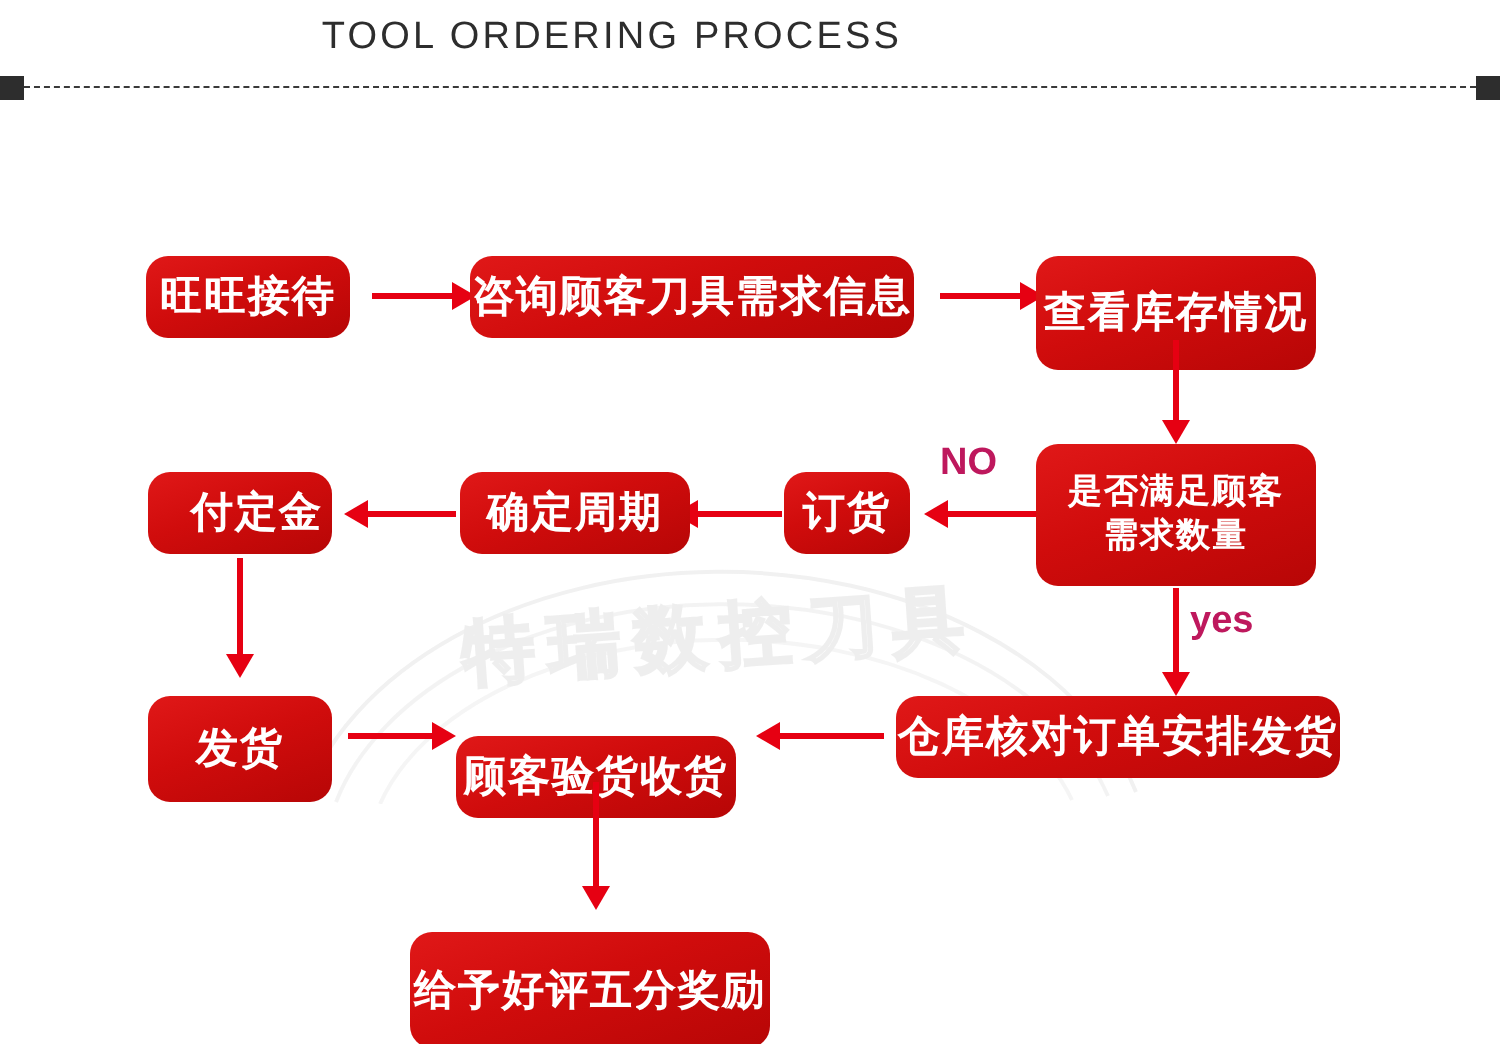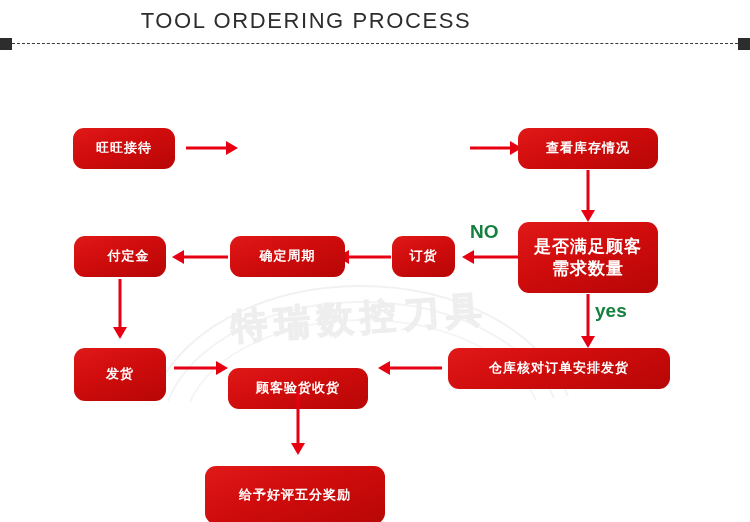--- a/index.html
+++ b/index.html
@@ -22,21 +22,21 @@
   }
 
   
   #header-en {
     position: absolute;
     left: 0;
     top: 8px;
     width: 612px;
     text-align: center;
     font-family: "Liberation Sans", sans-serif;
-    font-size: 22px;
+    font-size: 19px;
     letter-spacing: 1.6px;
     color: #2d2d2d;
     font-weight: 400;
     white-space: nowrap;
   }
   #divider {
     position: absolute;
     left: 0;
     top: 38px;
     width: 750px;
@@ -101,21 +101,21 @@
   }
 
   
   .node {
     position: absolute;
     box-sizing: border-box;
     border-radius: 11px;
     background: linear-gradient(160deg, #e01818 0%, #d00c0c 45%, #b70606 100%);
     color: #ffffff;
     font-family: "DejaVu Sans", "Liberation Sans", sans-serif;
-    font-size: 13px;
+    font-size: 21px;
     font-weight: bold;
     letter-spacing: 1px;
     display: flex;
     align-items: center;
     justify-content: center;
     text-align: center;
     line-height: 1.28;
     white-space: pre-line;
   }
 
@@ -165,21 +165,21 @@
     width: 0;
     height: 0;
     border-left: 7px solid transparent;
     border-right: 7px solid transparent;
     border-top: 12px solid #e60012;
     transform: translateX(-50%);
   }
 
   .edge-label {
     position: absolute;
-    color: #15803d;
+    color: #be185d;
     font-family: "Liberation Sans", sans-serif;
     font-size: 19px;
     font-weight: bold;
     white-space: nowrap;
   }
 </style>
 </head>
 <body>
 
 <div id="stage">
@@ -202,27 +202,28 @@
     <div class="wm-text">特瑞数控刀具</div>
   </div>
 
   <div class="node" style="left:73px;  top:128px; width:102px; height:41px;">旺旺接待</div>
 
   <div class="arrow-h right" style="left:186px; top:139px; width:52px; height:18px;">
     <div class="shaft" style="width:42px;"></div>
     <div class="head"></div>
   </div>
 
+  <div class="node" style="left:235px; top:128px; width:222px; height:41px;">咨询顾客刀具需求信息</div>
 
   <div class="arrow-h right" style="left:470px; top:139px; width:52px; height:18px;">
     <div class="shaft" style="width:42px;"></div>
     <div class="head"></div>
   </div>
 
-  <div class="node" style="left:518px; top:128px; width:140px; height:41px;">查看库存情况</div>
+  <div class="node" style="left:518px; top:128px; width:140px; height:57px;">查看库存情况</div>
 
   <div class="arrow-v" style="left:578px; top:170px; width:20px; height:52px;">
     <div class="shaft" style="height:42px;"></div>
     <div class="head"></div>
   </div>
 
   <div class="node" style="left:518px; top:222px; width:140px; height:71px; font-size:17px;">是否满足顾客
 需求数量</div>
 
   <div class="arrow-h left" style="left:462px; top:248px; width:56px; height:18px;">

